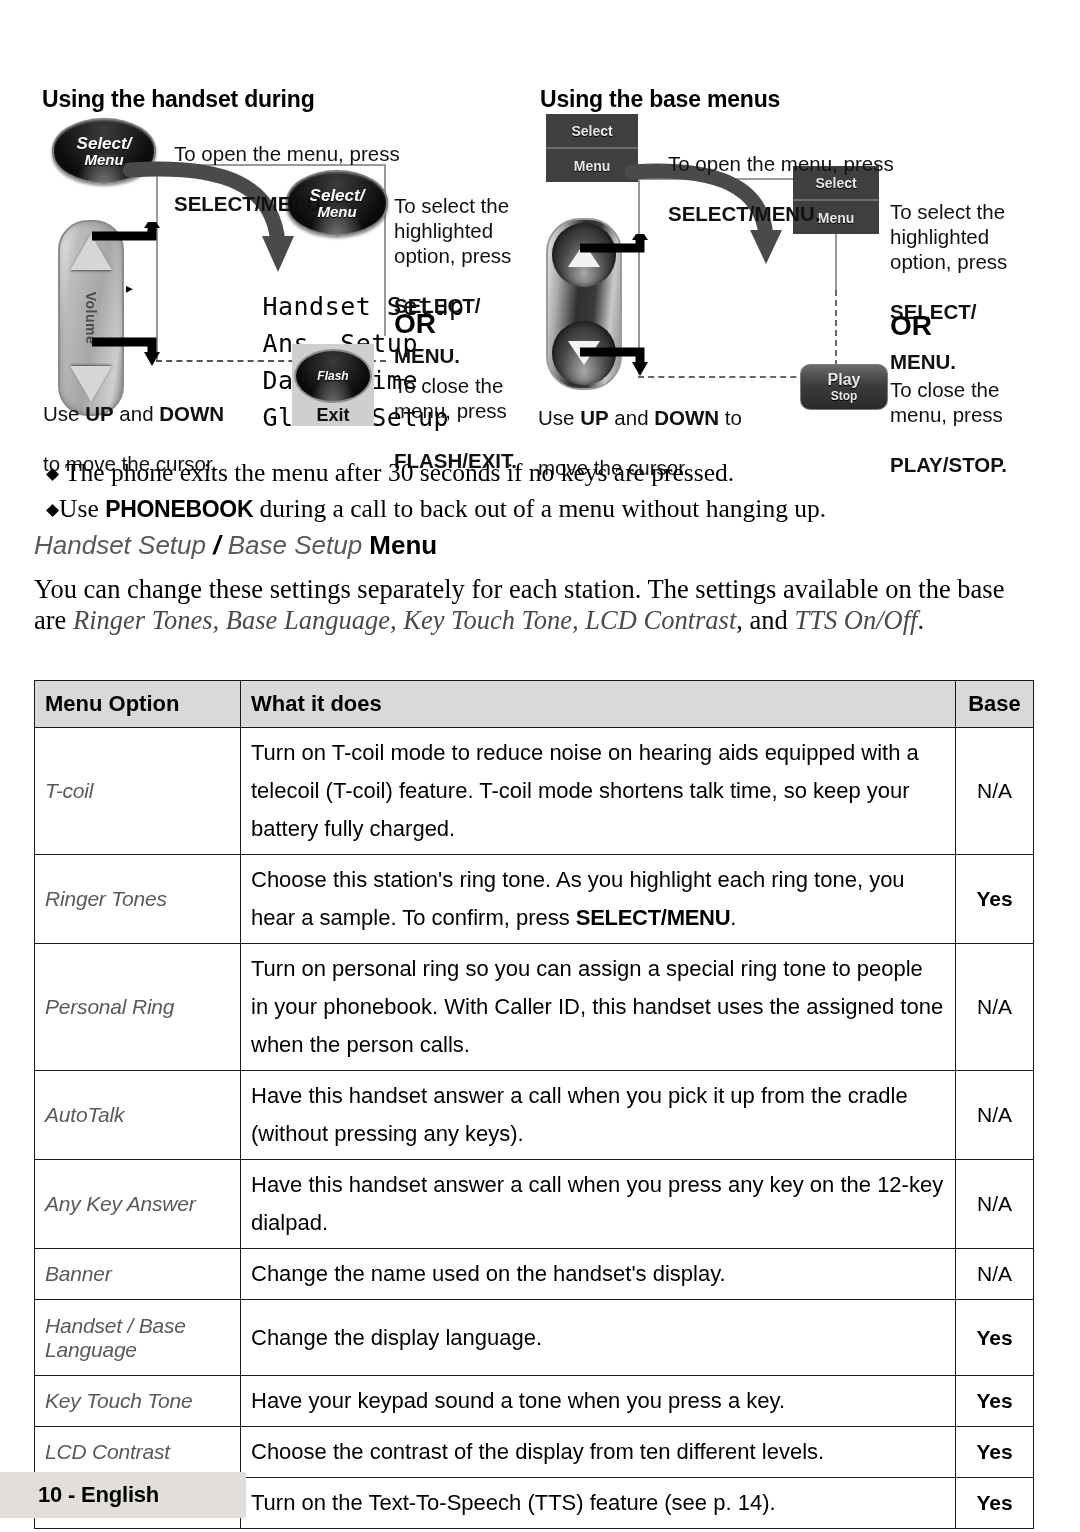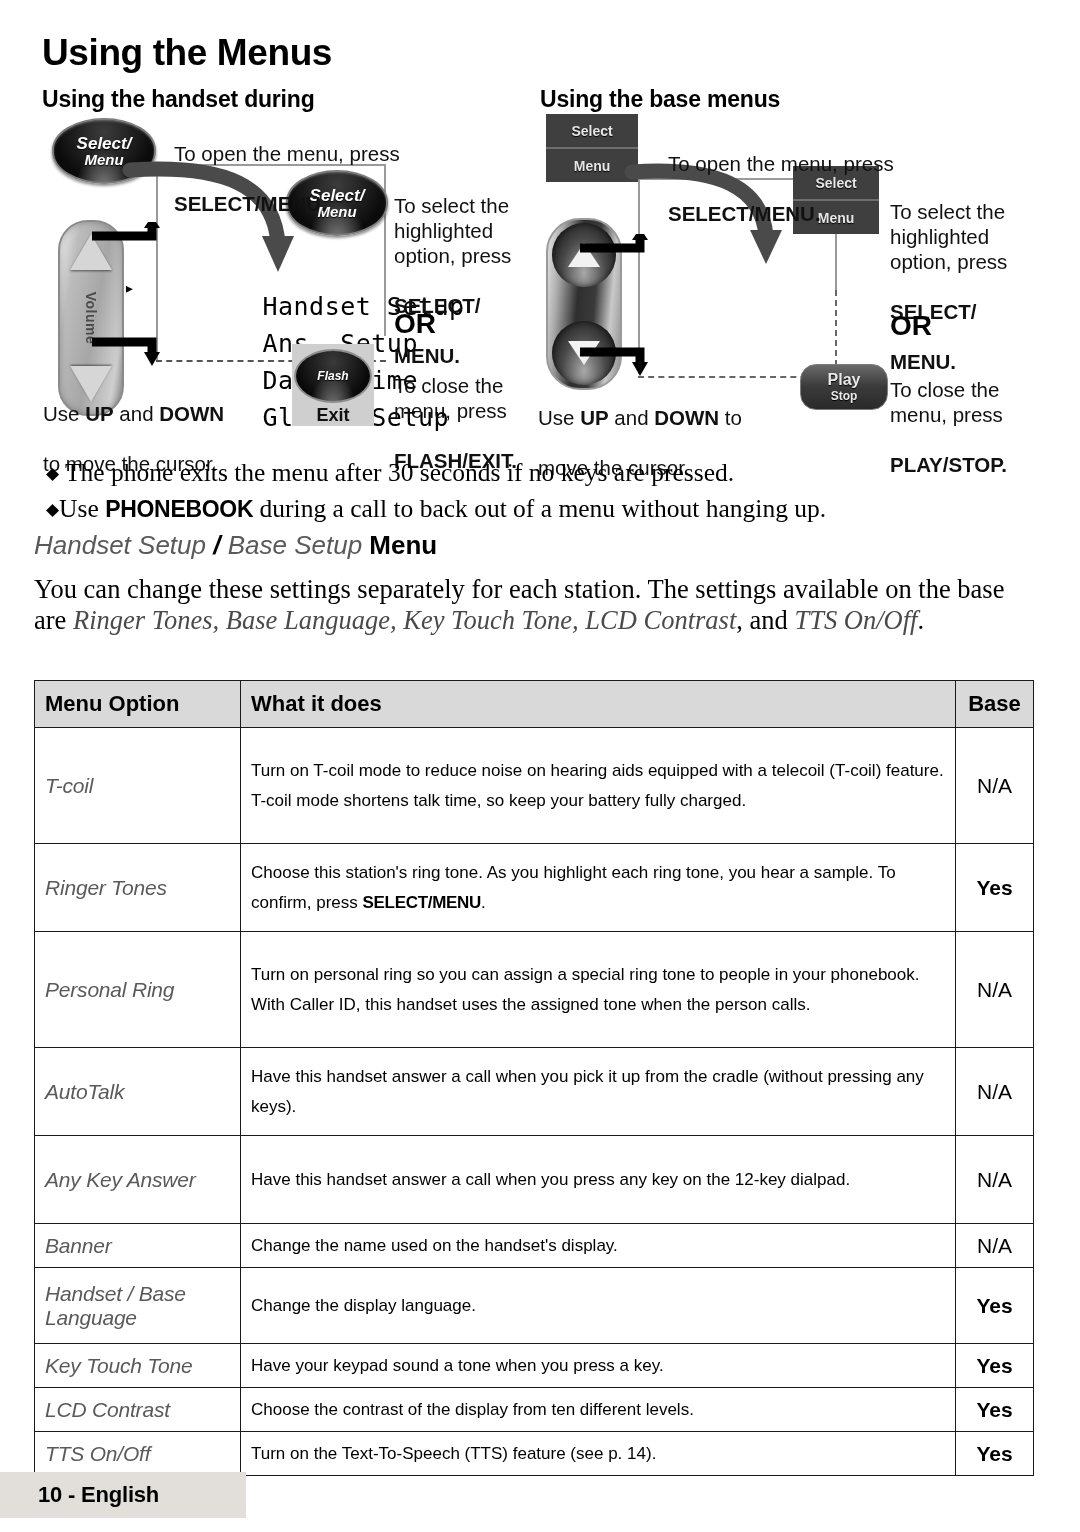--- a/index.html
+++ b/index.html
@@ -184,21 +184,21 @@
     color:#e7e7e7; font-weight:bold; font-size:14px;
     text-shadow: 0 1px 1px #000;
   }
   .rect-btn:first-child { border-top: none; }
 
   #base-btn-1 { left: 8px; top: 2px; }
   #base-btn-2 { left: 255px; top: 54px; width: 86px;}
 
   #btn-play {
     position: absolute; left: 262px; top: 252px;
-    width: 86px; height: 44px; border-radius: 16px;
+    width: 86px; height: 44px; border-radius: 10px;
     background: linear-gradient(#6b6b6b 0%, #3b3b3b 48%, #2a2a2a 100%);
     border: 1px solid #7c7c7c;
     display:flex; flex-direction:column; align-items:center; justify-content:center;
     color:#e9e9e9; text-shadow: 0 1px 1px #000;
   }
   #btn-play .p1 { font-size: 16px; font-weight: bold; }
   #btn-play .p2 { font-size: 12px; font-weight: bold; }
 
   
   .bullet {
@@ -247,21 +247,21 @@
     background: #d9d9d9;
     font-size: 22px; font-weight: bold;
     text-align: left;
     height: 42px; padding-top:2px; padding-bottom:2px;
   }
   #menu-table thead th.c-base { text-align: center; }
   td.c-opt {
     font-size: 21px; font-style: italic; color: #5a5a5a;
     letter-spacing: -0.2px;
   }
-  td.c-desc { font-size: 17px; line-height: 30px; }
+  td.c-desc { font-size: 22px; line-height: 38px; }
   td.c-desc b { font-weight: bold; letter-spacing:-0.3px; }
   td.c-base { font-size: 21px; text-align:center; }
   td.c-base.yes { font-weight: bold; }
 
   
   #footer {
     position: absolute; left: 0; top: 1472px;
     width: 246px; height: 46px;
     background: #e2dfdb;
     display: flex; align-items: center;
@@ -269,21 +269,20 @@
   #footer-text {
     margin-left: 38px;
     font-size: 22px; font-weight: bold; letter-spacing: -0.2px;
   }
 </style>
 </head>
 <body>
 
 <div class="page">
 
-  <div id="page-title">Using the Menus</div>
   <div class="sub-title" id="sub-handset">Using the handset during</div>
   <div class="sub-title" id="sub-base">Using the base menus</div>
 
   <div class="diagram" id="diagram-handset">
 
     <div class="solidline" style="left:122px; top:52px; width:230px; height:2px;"></div>
     <div class="solidline" style="left:122px; top:52px; width:2px; height:196px;"></div>
     <div class="solidline" style="left:350px; top:52px; width:2px; height:172px;"></div>
     <div class="dashbox" style="left:122px; top:246px; width:230px; height:2px; border-left:none; border-bottom:2px dashed #555;"></div>
 

